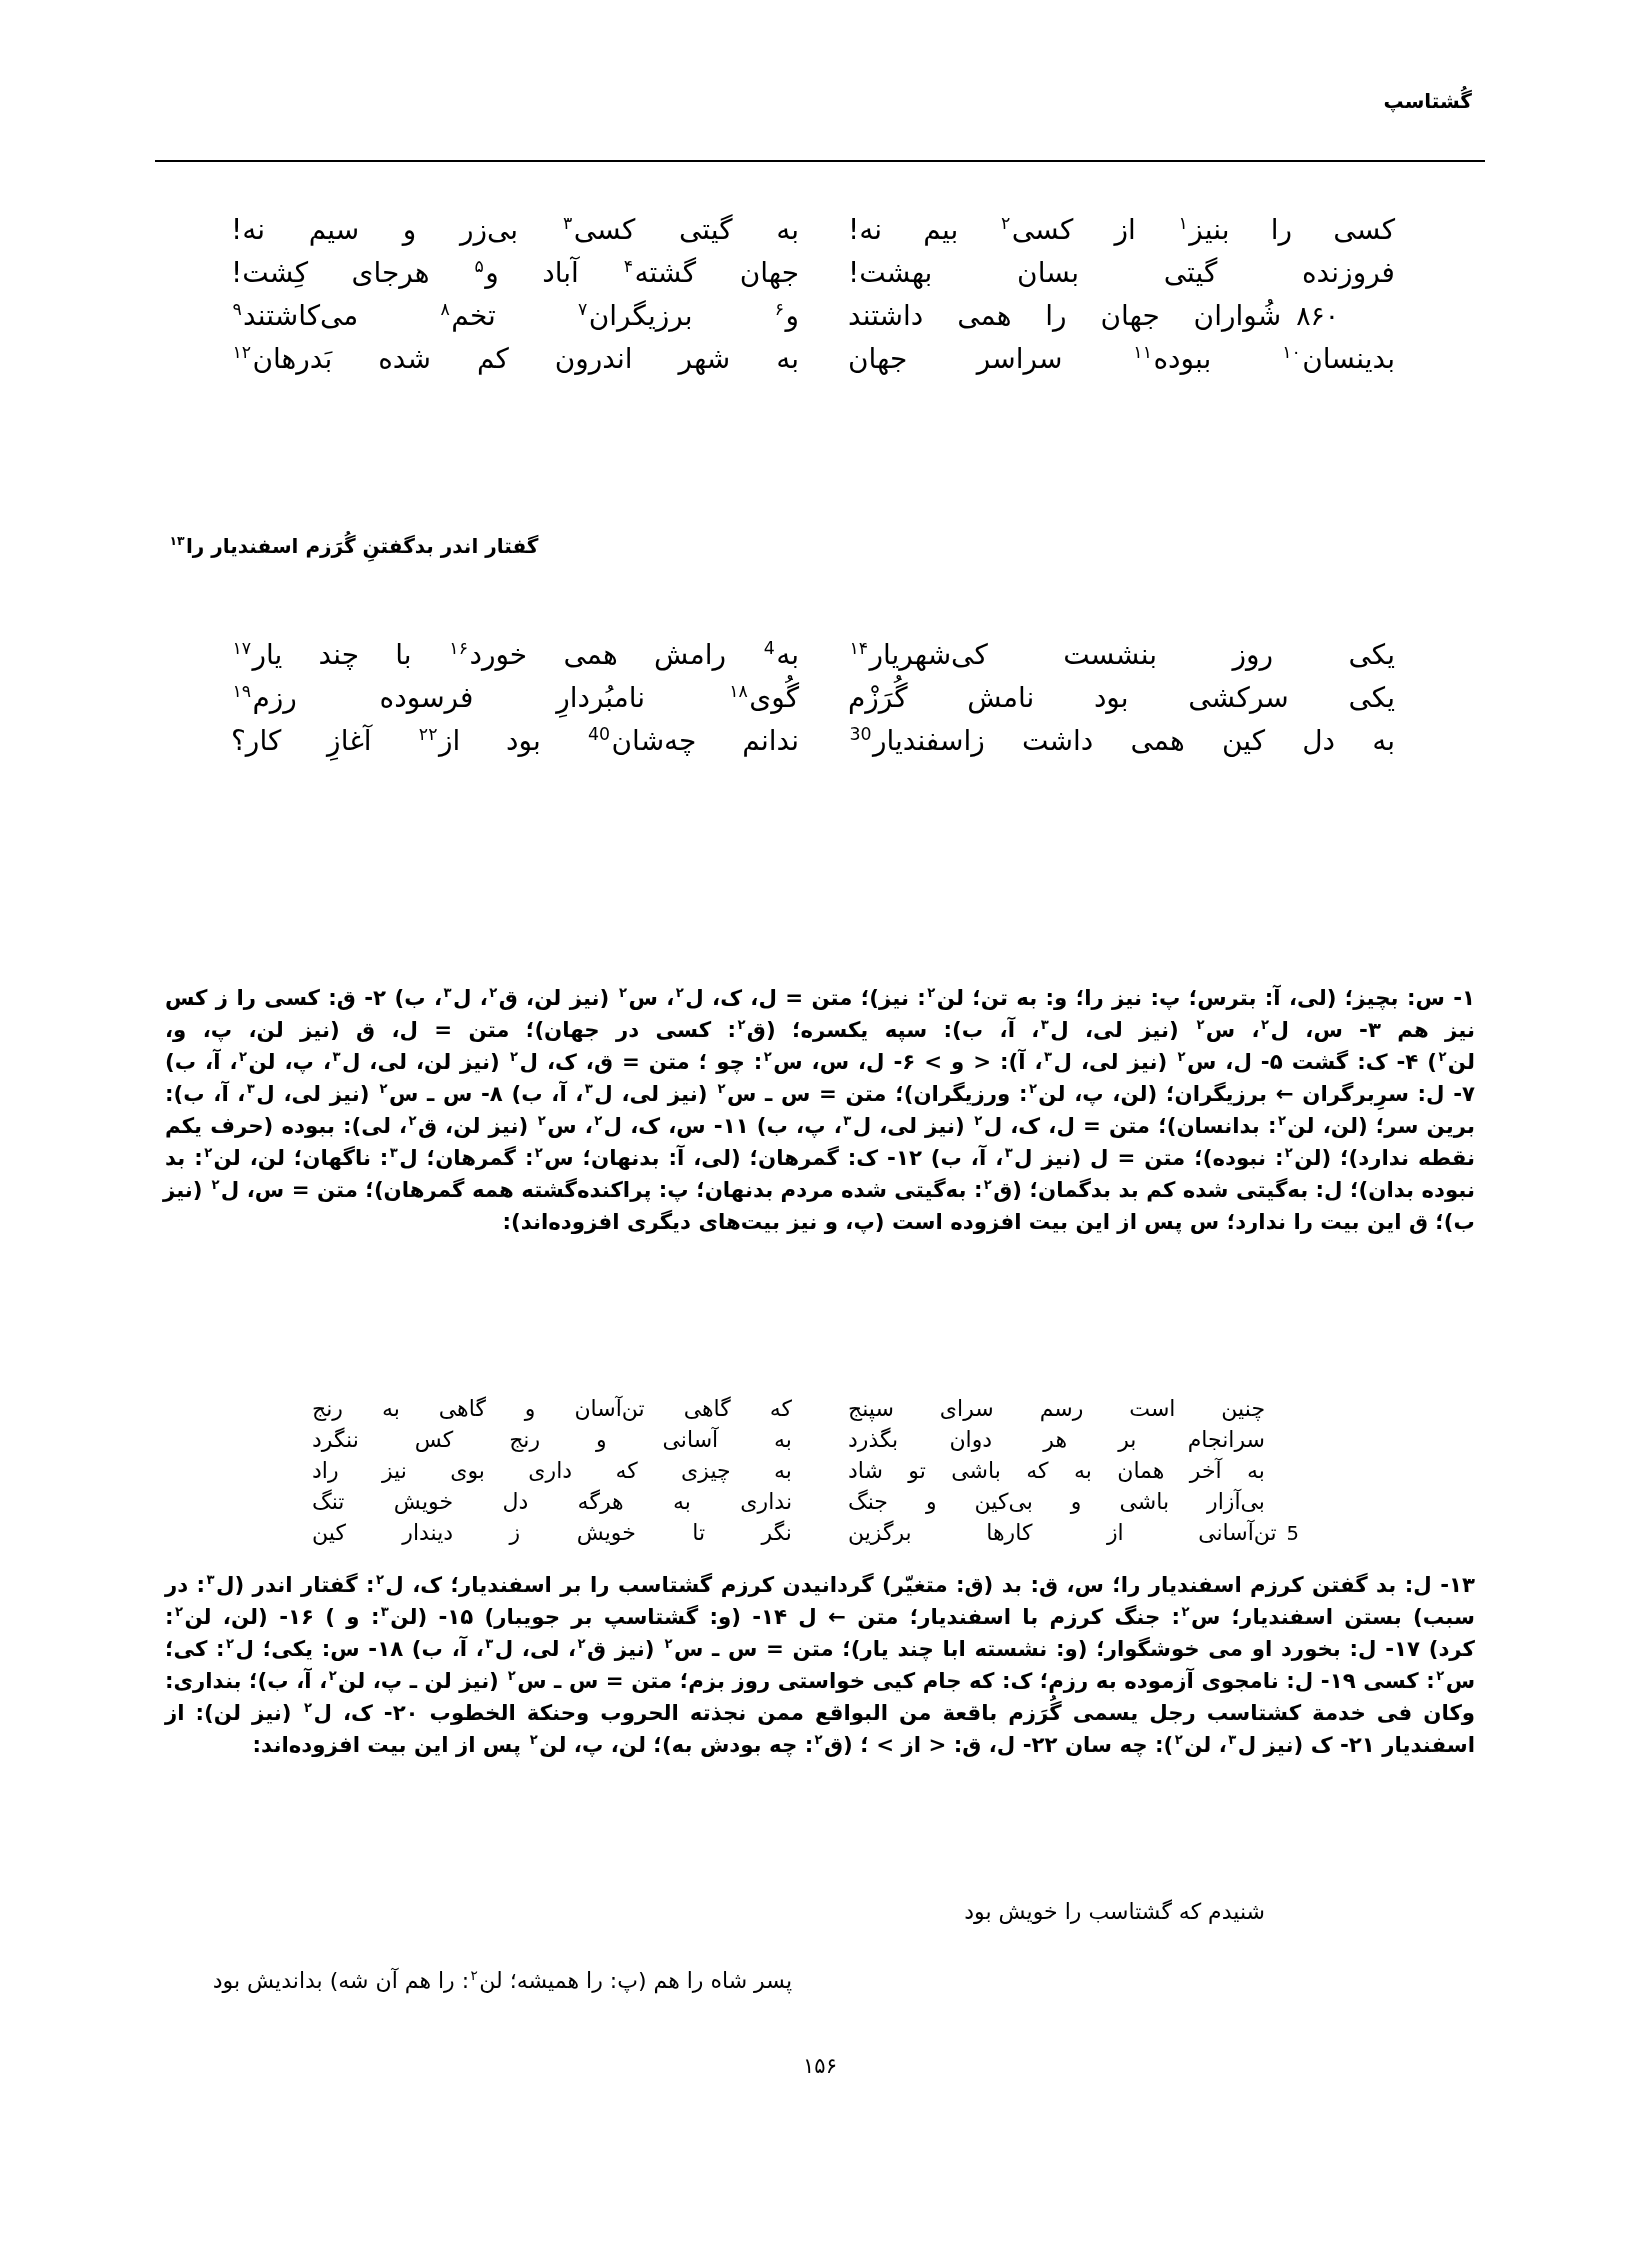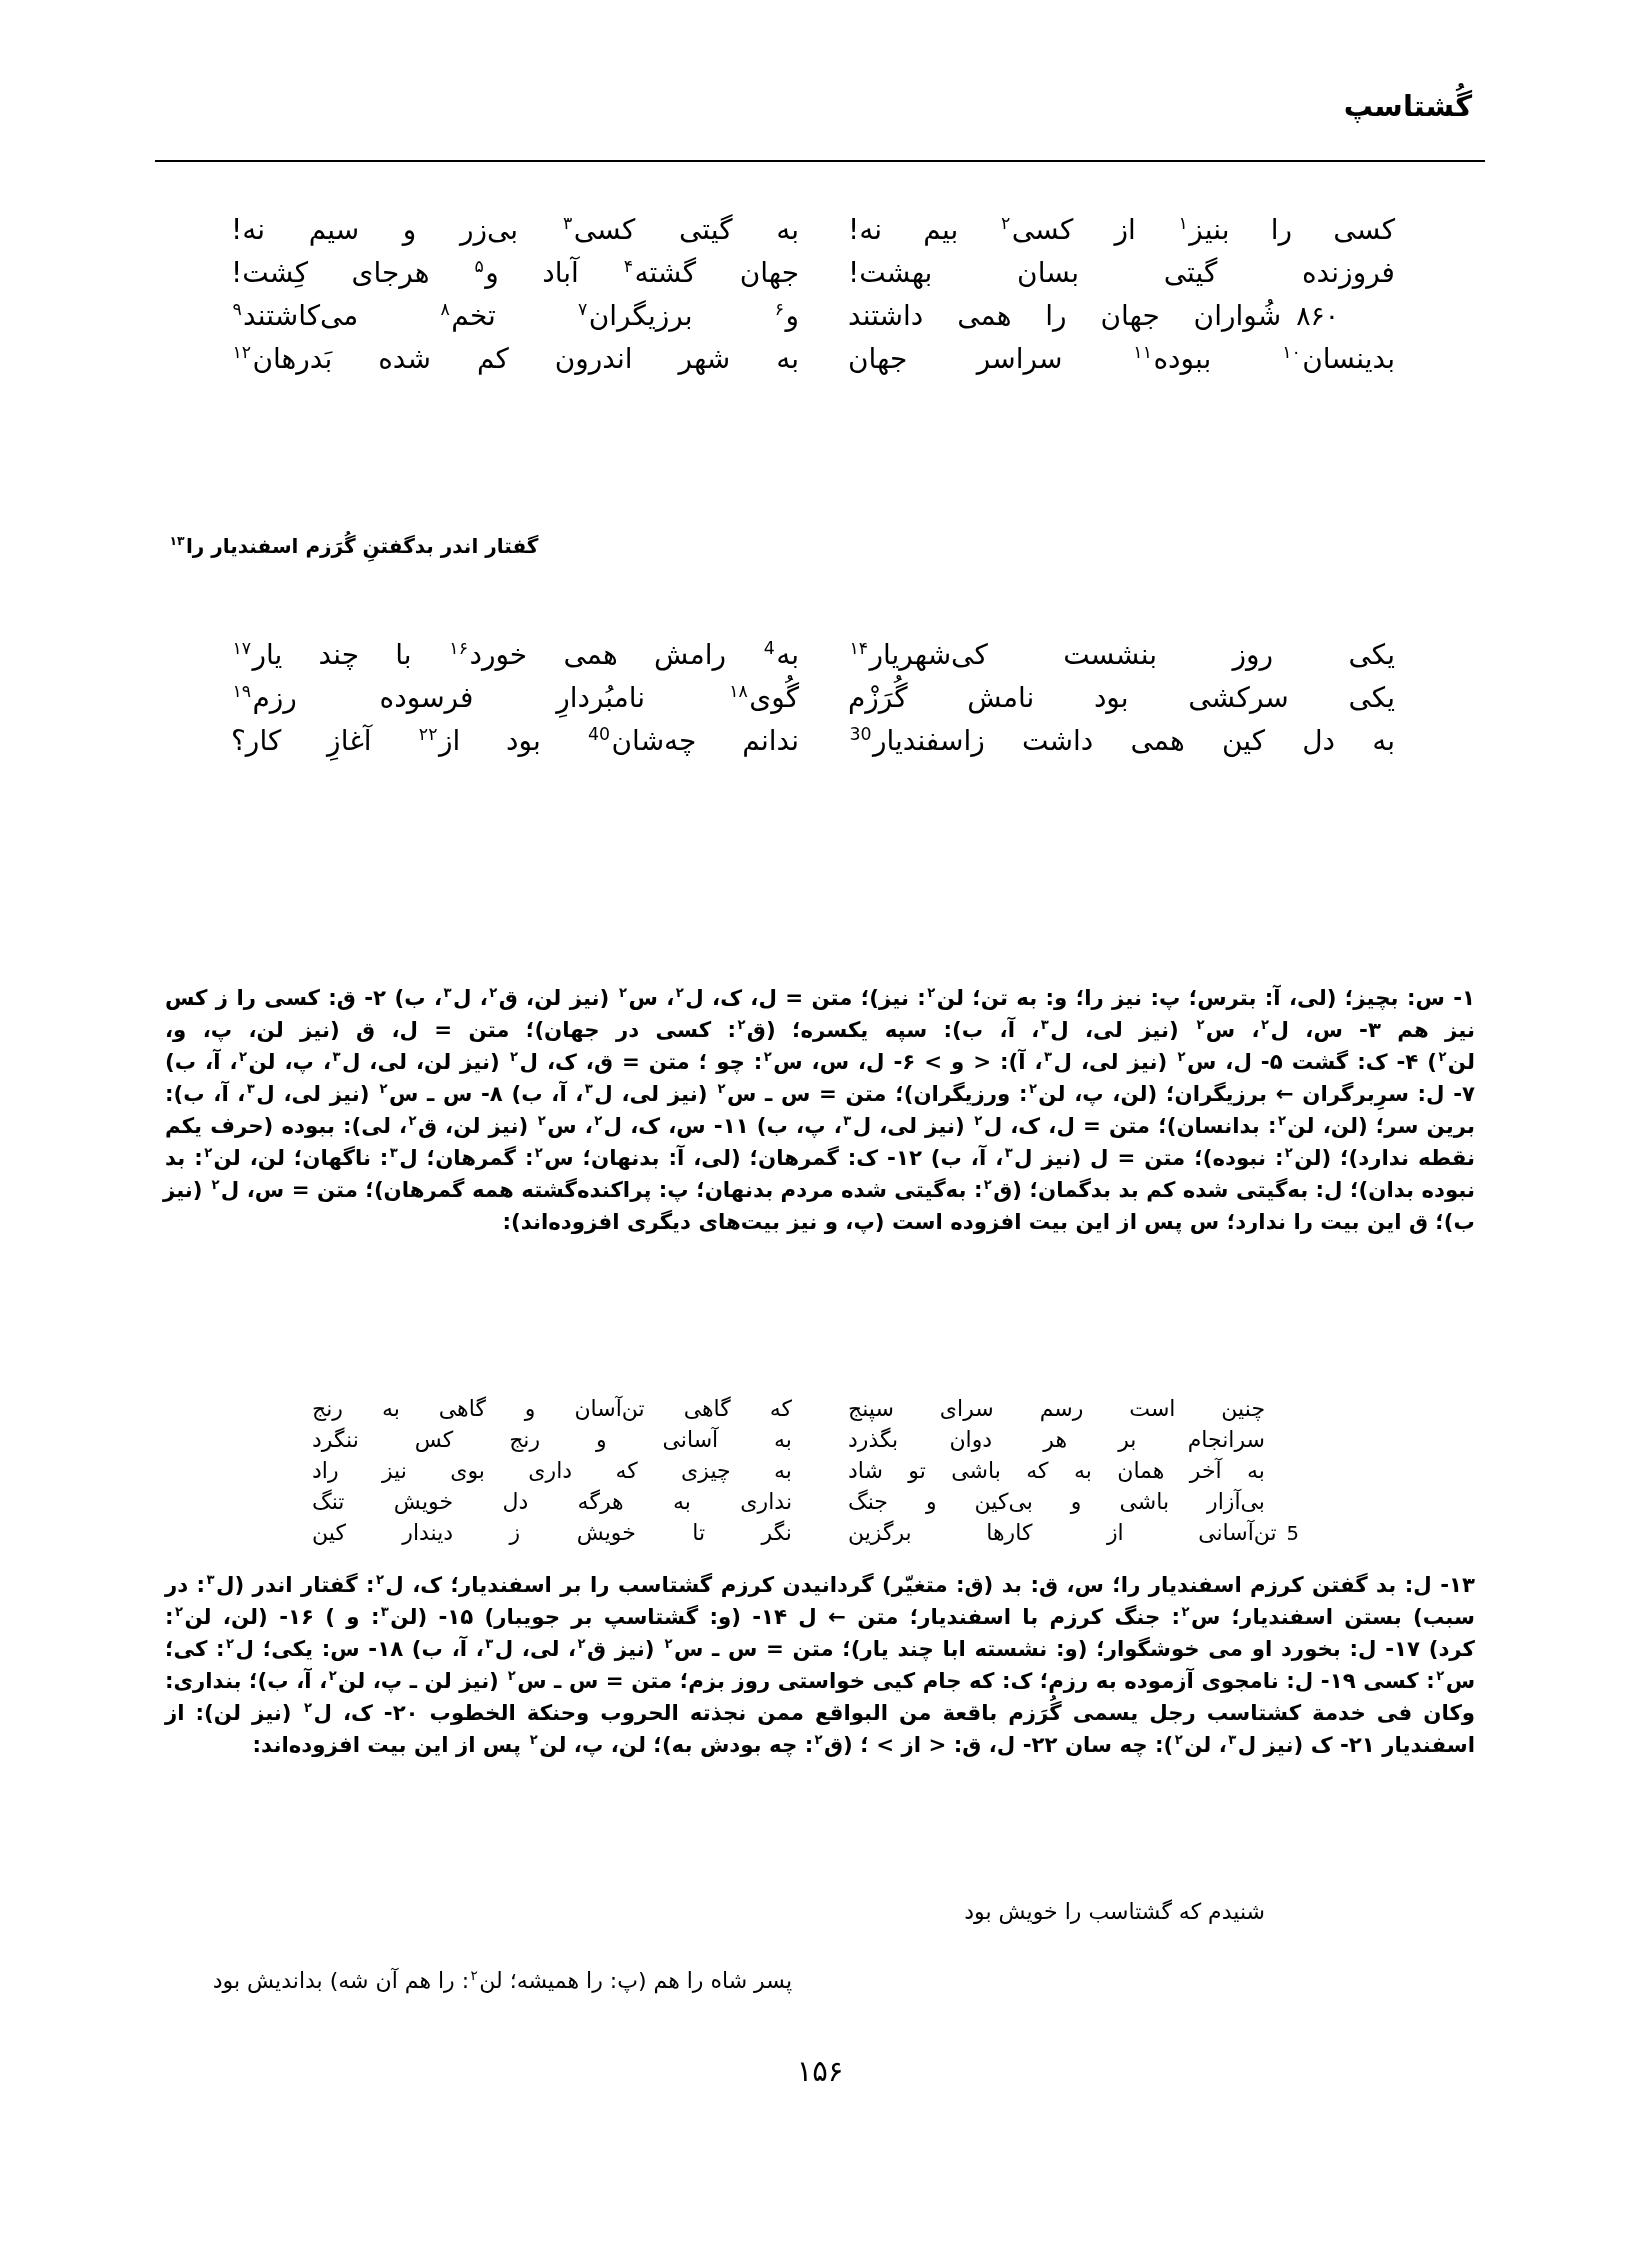--- a/index.html
+++ b/index.html
@@ -29,21 +29,21 @@
     position: absolute;
     top: 89px;
     right: 168px;
     left: 168px;
     height: 55px;
   }
   .running-head-title {
     position: absolute;
     right: 0;
     top: 0;
-    font-size: 29px;
+    font-size: 20px;
     line-height: 1.2;
     font-weight: 700;
     letter-spacing: 0.3px;
   }
   .head-rule {
     position: absolute;
     top: 160px;
     right: 155px;
     left: 155px;
     height: 2.1px;
@@ -195,21 +195,21 @@
     padding-right: 28px;
     text-align: right;
   }
 
   
   .folio {
     position: absolute;
     left: 0;
     right: 0;
     text-align: center;
-    font-size: 29px;
+    font-size: 21px;
     line-height: 1.2;
   }
 </style>
 </head>
 <body>
 
 <div class="page">
 
   <div class="running-head">
     <div class="running-head-title">گُشتاسپ</div>

